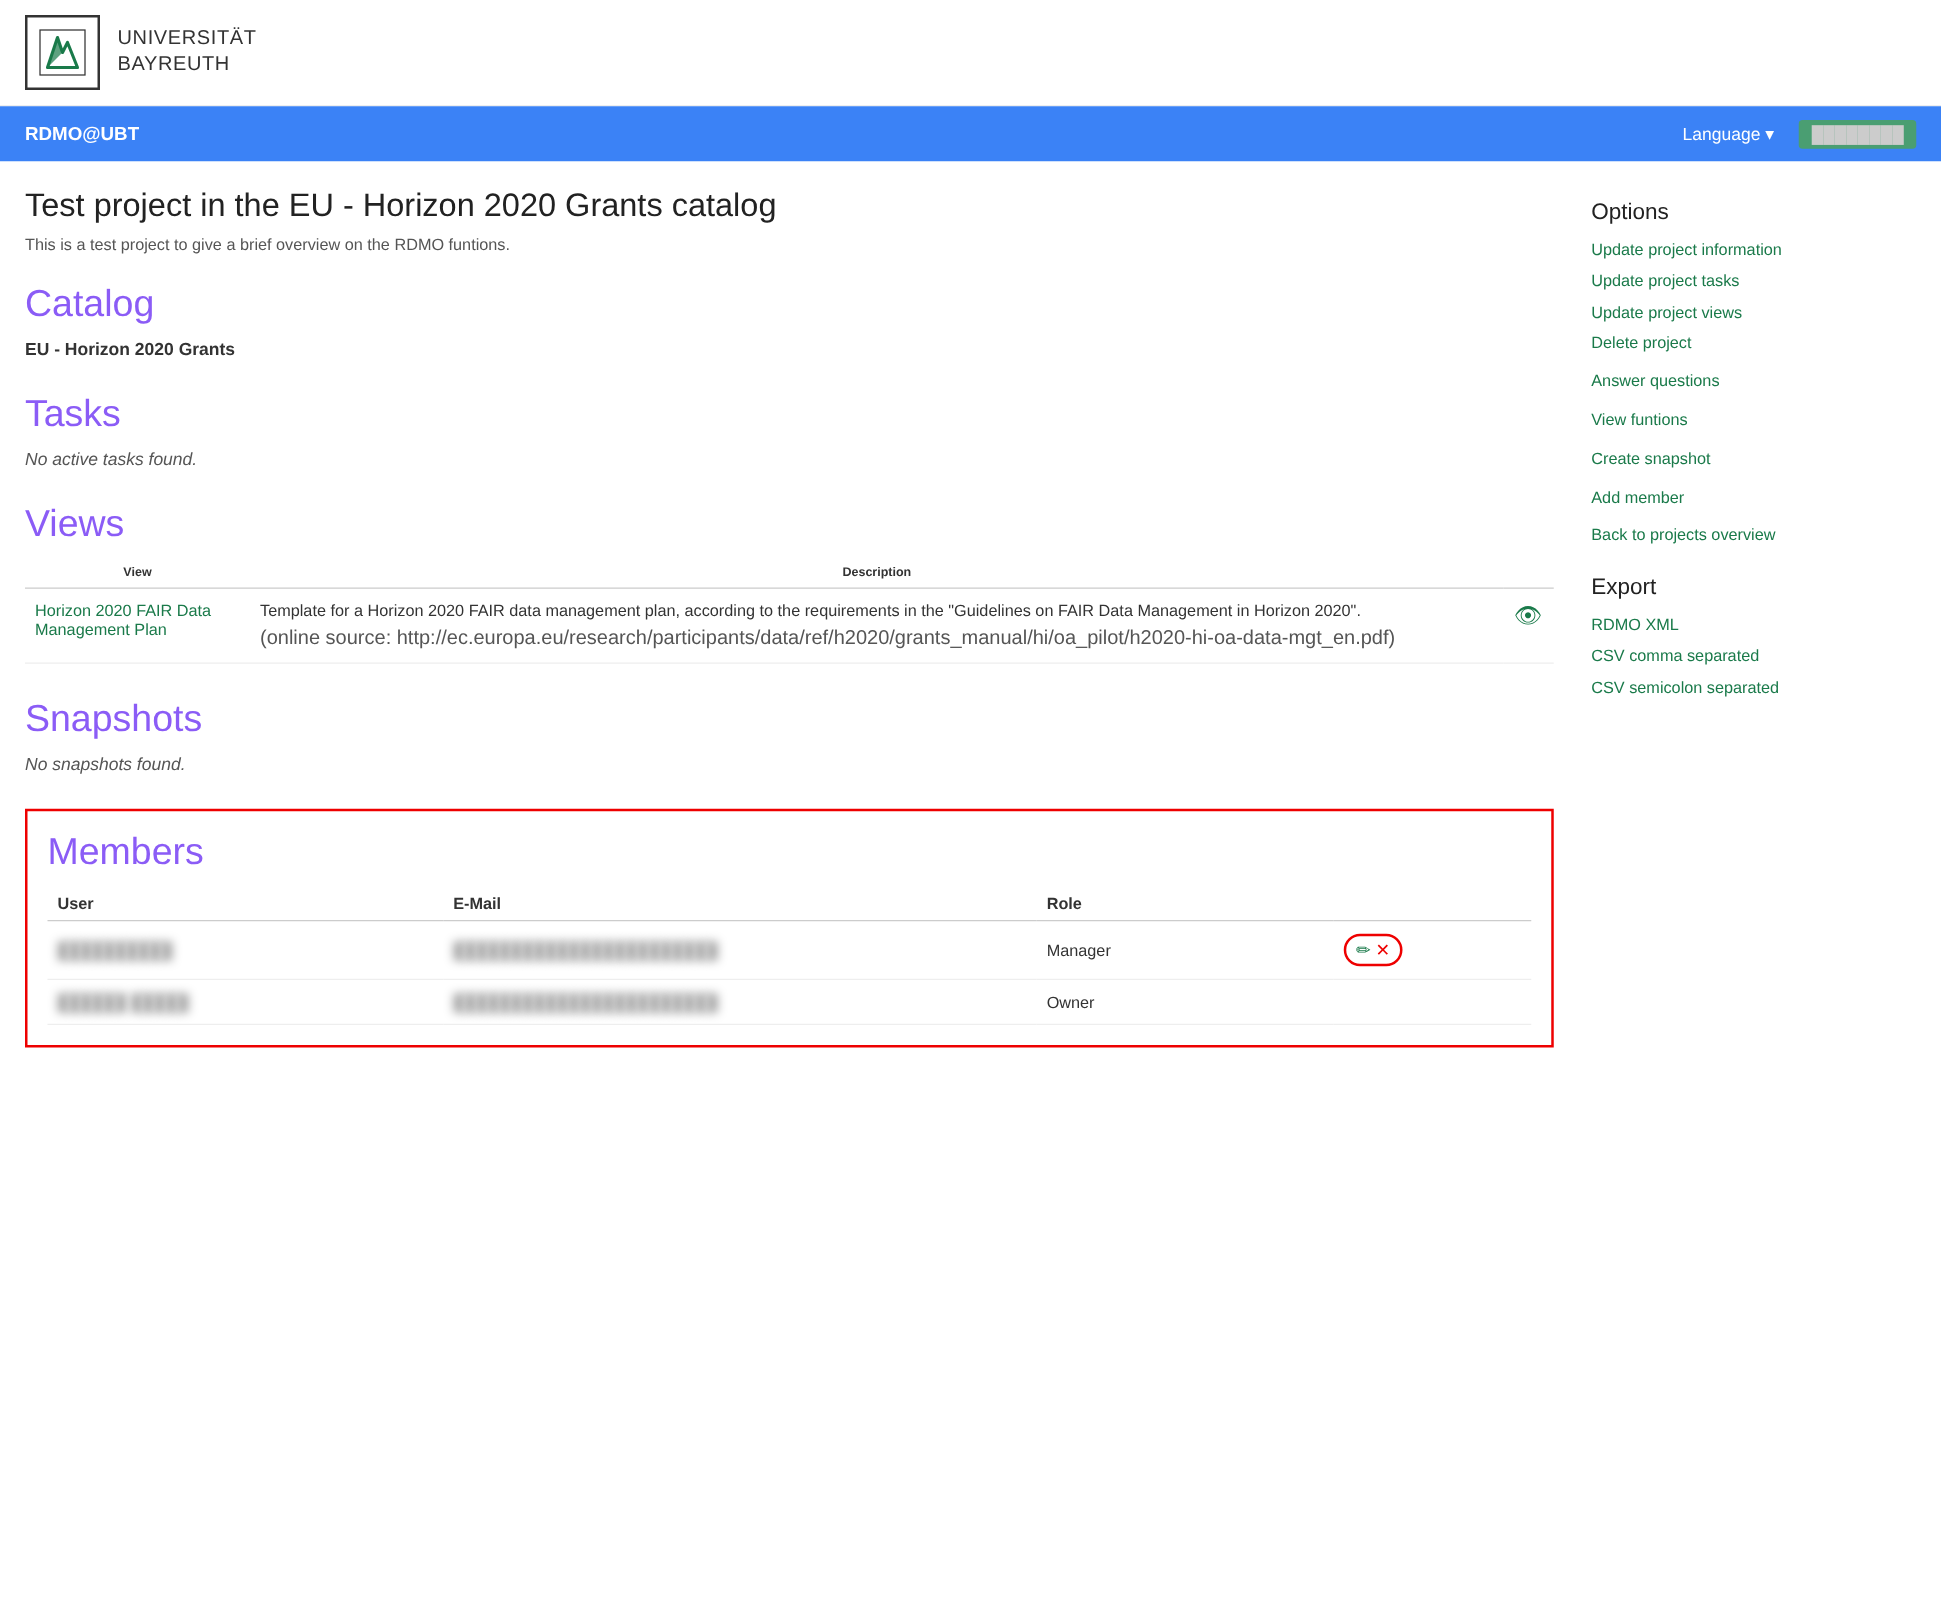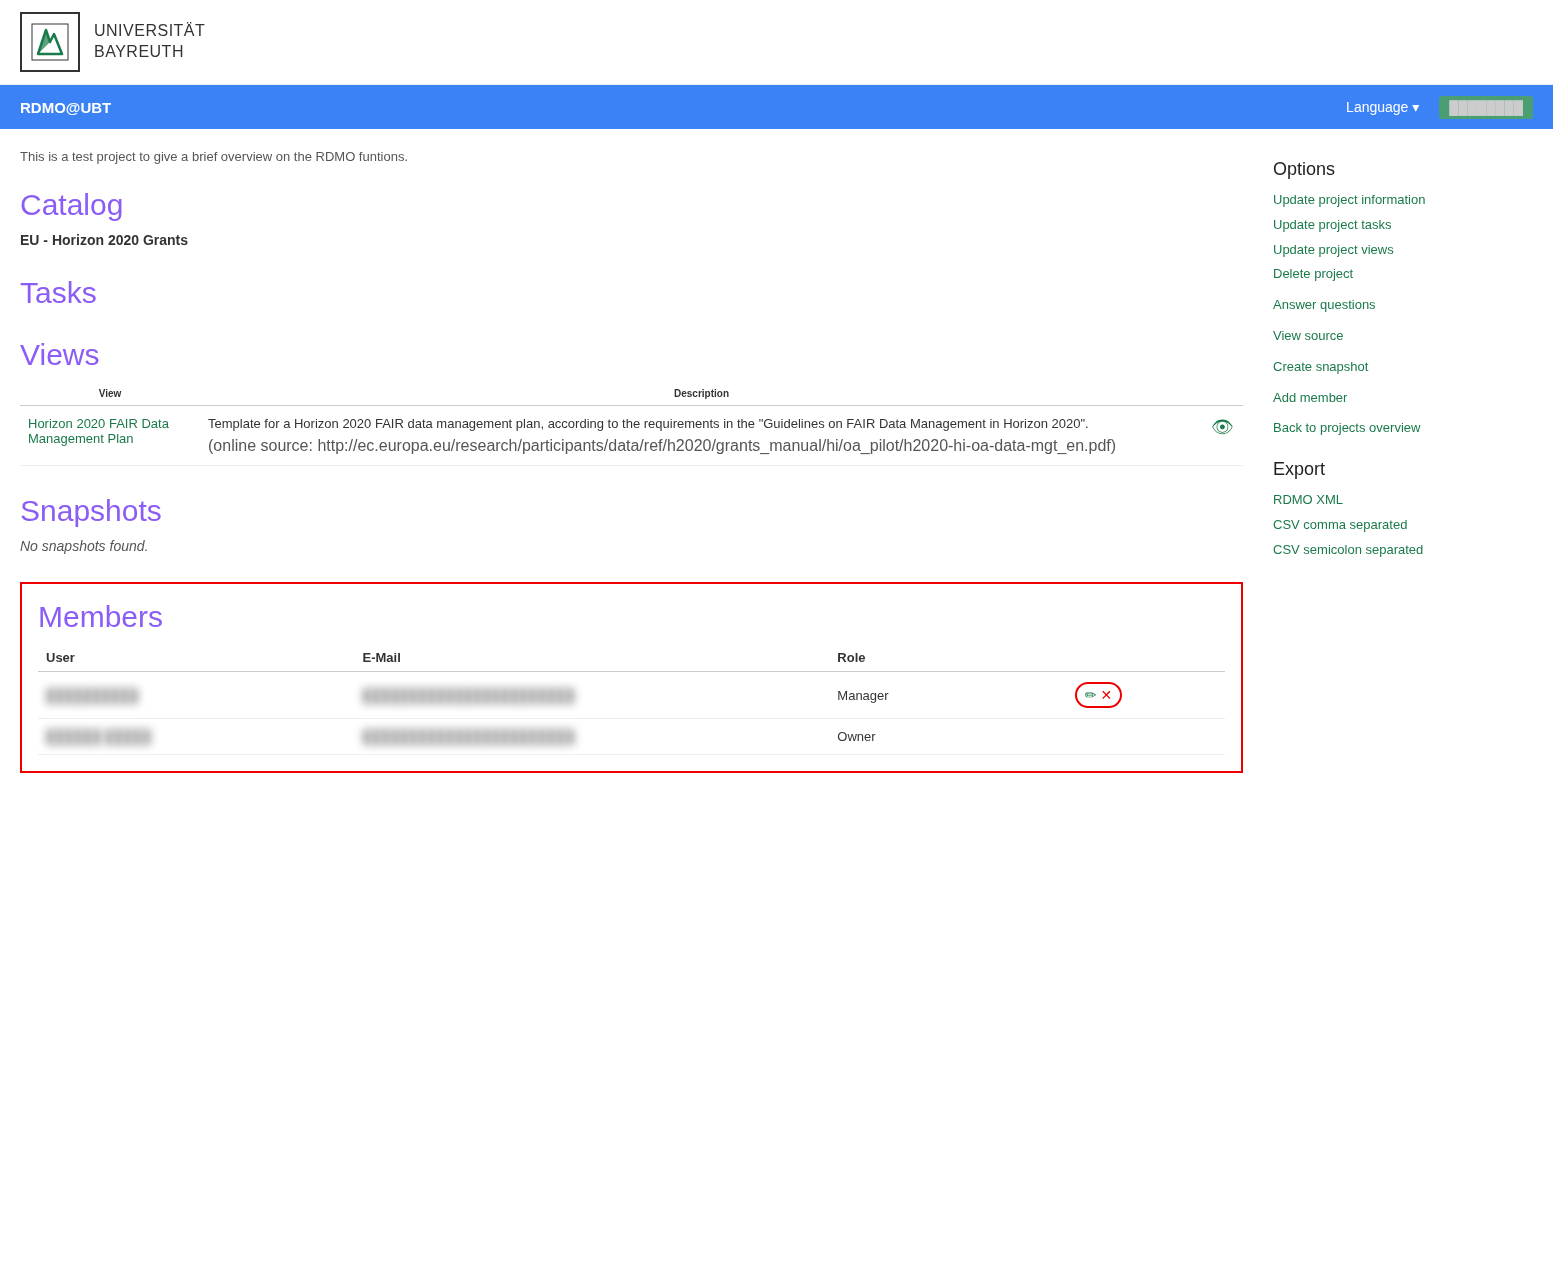--- a/index.html
+++ b/index.html
@@ -145,29 +145,31 @@
   <span class="nav-brand">RDMO@UBT</span>
   <div class="nav-right">
     <span class="nav-lang">Language</span>
     <span class="nav-user">████████</span>
   </div>
 </nav>
 
 <div class="main-wrapper">
   <div class="content-area">
 
+    <h1 class="page-title">Test project in the EU - Horizon 2020 Grants catalog</h1>
     <p class="page-desc">This is a test project to give a brief overview on the RDMO funtions.</p>
 
     <div class="section-content">
       <h2 class="section-heading">Catalog</h2>
       <div class="catalog-name">EU - Horizon 2020 Grants</div>
     </div>
 
     <div class="section-content">
       <h2 class="section-heading">Tasks</h2>
+      <p class="section-label">No active tasks found.</p>
     </div>
 
     <div class="section-content">
       <h2 class="section-heading">Views</h2>
       <table class="views-table">
         <thead>
           <tr>
             <th style="width:180px;">View</th>
             <th>Description</th>
             <th style="width:40px;"></th>
@@ -233,21 +235,21 @@
   <div class="sidebar">
 
     <h3 class="sidebar-section-title">Options</h3>
     <a class="sidebar-link" href="#">Update project information</a>
     <a class="sidebar-link" href="#">Update project tasks</a>
     <a class="sidebar-link" href="#">Update project views</a>
     <a class="sidebar-link" href="#">Delete project</a>
     <div class="sidebar-divider"></div>
     <a class="sidebar-link" href="#">Answer questions</a>
     <div class="sidebar-divider"></div>
-    <a class="sidebar-link" href="#">View source</a>
+    <a class="sidebar-link" href="#">View funtions</a>
     <div class="sidebar-divider"></div>
     <a class="sidebar-link" href="#">Create snapshot</a>
     <div class="sidebar-divider"></div>
     <a class="sidebar-link" href="#">Add member</a>
     <div class="sidebar-divider"></div>
     <a class="sidebar-link" href="#">Back to projects overview</a>
 
     <h3 class="sidebar-section-title">Export</h3>
     <a class="sidebar-link" href="#">RDMO XML</a>
     <a class="sidebar-link" href="#">CSV comma separated</a>

